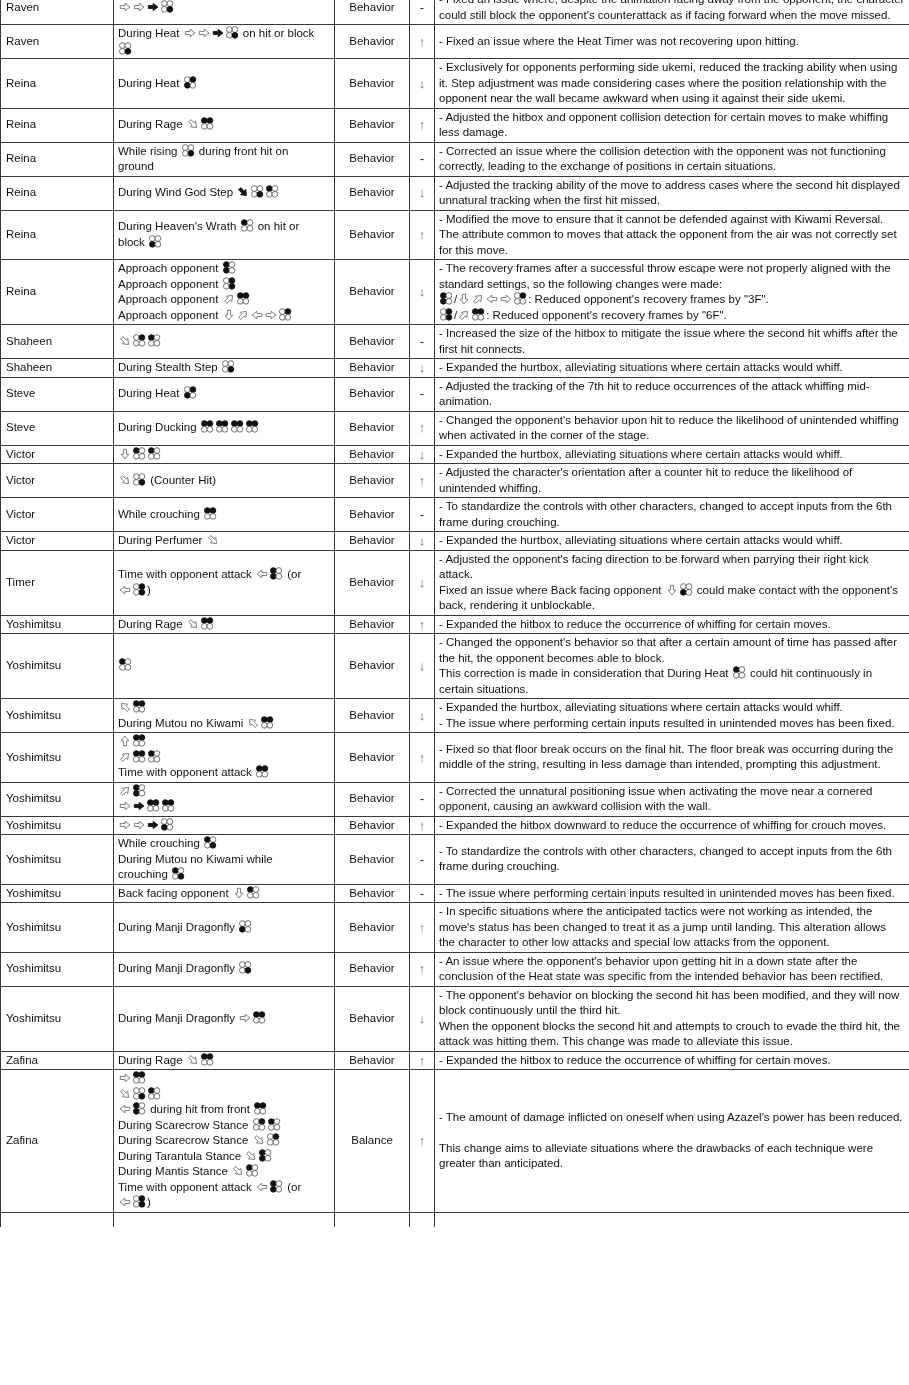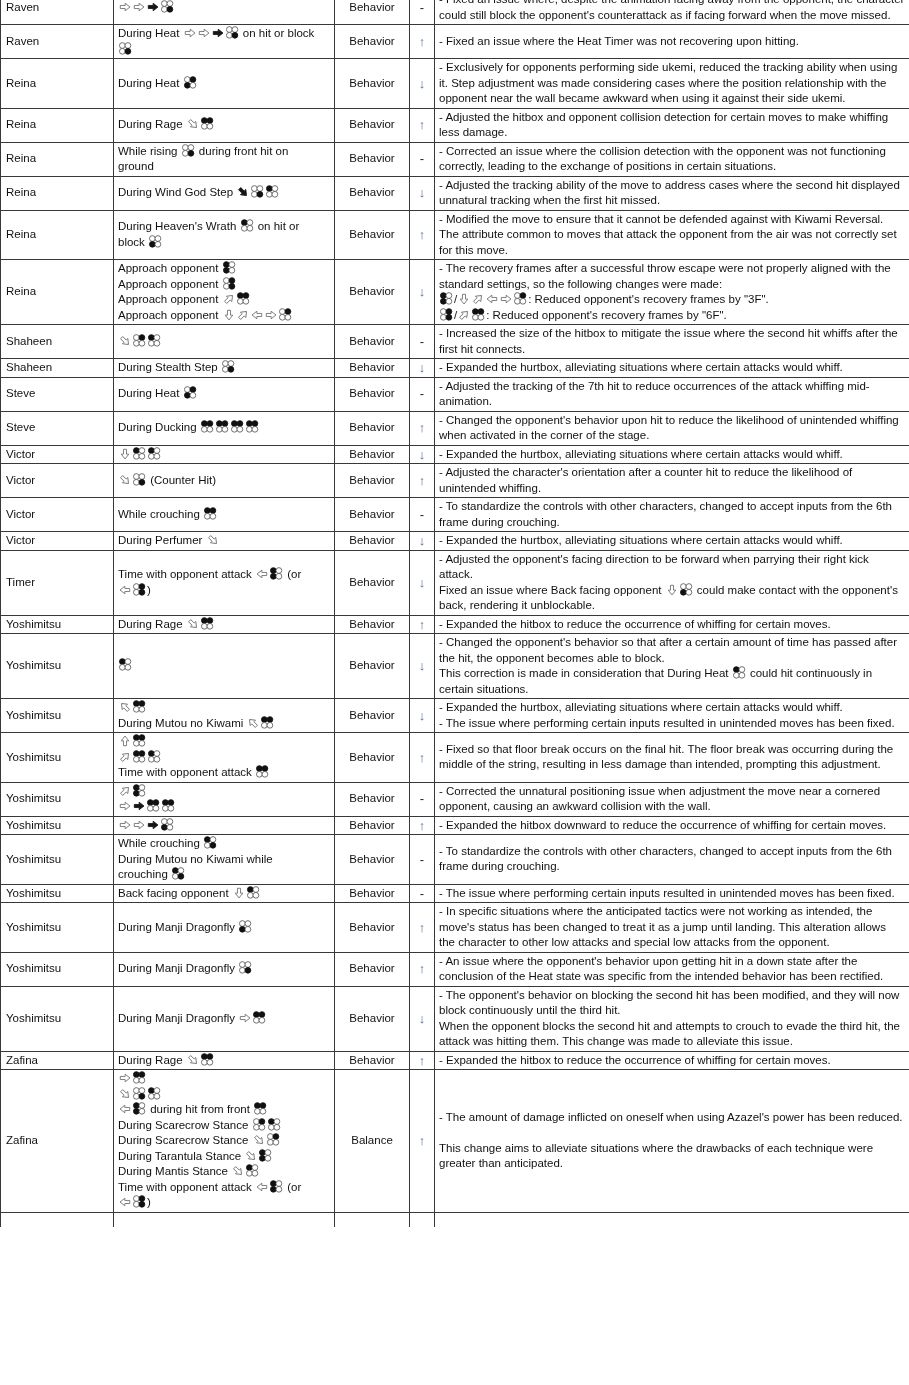--- a/index.html
+++ b/index.html
@@ -465,39 +465,39 @@
                 <circle cx="3.6" cy="10" r="3.1" fill="#fff" stroke="#555" stroke-width="0.9"></circle>
                 <circle cx="9.6" cy="10" r="3.1" fill="#fff" stroke="#555" stroke-width="0.9"></circle>
               </svg></span><span class="ico"><svg width="13" height="13" viewBox="0 0 14 14">
                 <circle cx="3.6" cy="3.8" r="3.1" fill="#111" stroke="#111" stroke-width="0.9"></circle>
                 <circle cx="9.6" cy="3.8" r="3.1" fill="#111" stroke="#111" stroke-width="0.9"></circle>
                 <circle cx="3.6" cy="10" r="3.1" fill="#fff" stroke="#555" stroke-width="0.9"></circle>
                 <circle cx="9.6" cy="10" r="3.1" fill="#fff" stroke="#555" stroke-width="0.9"></circle>
               </svg></span></td>
           <td class="cat">Behavior</td>
           <td class="dir dash">-</td>
-          <td class="desc">- Corrected the unnatural positioning issue when adjustment the move near a cornered opponent, causing an awkward collision with the wall.</td>
+          <td class="desc">- Corrected the unnatural positioning issue when activating the move near a cornered opponent, causing an awkward collision with the wall.</td>
         </tr>
         <tr>
           <td class="char">Yoshimitsu</td>
           <td class="cmd"><span class="ico"><svg width="12" height="12" viewBox="0 0 14 14">
                 <path d="M1.5 5.2 H7.2 V2.6 L12.8 7 L7.2 11.4 V8.8 H1.5 Z" transform="rotate(0 7 7)" fill="#ffffff" stroke="#6a6a6a" stroke-width="1"></path>
               </svg></span><span class="ico"><svg width="12" height="12" viewBox="0 0 14 14">
                 <path d="M1.5 5.2 H7.2 V2.6 L12.8 7 L7.2 11.4 V8.8 H1.5 Z" transform="rotate(0 7 7)" fill="#ffffff" stroke="#6a6a6a" stroke-width="1"></path>
               </svg></span><span class="ico"><svg width="12" height="12" viewBox="0 0 14 14">
                 <path d="M1.5 5.2 H7.2 V2.6 L12.8 7 L7.2 11.4 V8.8 H1.5 Z" transform="rotate(0 7 7)" fill="#151515" stroke="#151515" stroke-width="1"></path>
               </svg></span><span class="ico"><svg width="13" height="13" viewBox="0 0 14 14">
                 <circle cx="3.6" cy="3.8" r="3.1" fill="#fff" stroke="#555" stroke-width="0.9"></circle>
                 <circle cx="9.6" cy="3.8" r="3.1" fill="#fff" stroke="#555" stroke-width="0.9"></circle>
                 <circle cx="3.6" cy="10" r="3.1" fill="#111" stroke="#111" stroke-width="0.9"></circle>
                 <circle cx="9.6" cy="10" r="3.1" fill="#fff" stroke="#555" stroke-width="0.9"></circle>
               </svg></span></td>
           <td class="cat">Behavior</td>
           <td class="dir up">↑</td>
-          <td class="desc">- Expanded the hitbox downward to reduce the occurrence of whiffing for certain moves.</td>
+          <td class="desc">- Expanded the hitbox downward to reduce the occurrence of whiffing for crouch moves.</td>
         </tr>
         <tr>
           <td class="char">Yoshimitsu</td>
           <td class="cmd">While crouching <span class="ico"><svg width="13" height="13" viewBox="0 0 14 14">
                 <circle cx="3.6" cy="3.8" r="3.1" fill="#111" stroke="#111" stroke-width="0.9"></circle>
                 <circle cx="9.6" cy="3.8" r="3.1" fill="#fff" stroke="#555" stroke-width="0.9"></circle>
                 <circle cx="3.6" cy="10" r="3.1" fill="#fff" stroke="#555" stroke-width="0.9"></circle>
                 <circle cx="9.6" cy="10" r="3.1" fill="#111" stroke="#111" stroke-width="0.9"></circle>
               </svg></span><br>During Mutou no Kiwami while<br>crouching <span class="ico"><svg width="13" height="13" viewBox="0 0 14 14">
                 <circle cx="3.6" cy="3.8" r="3.1" fill="#111" stroke="#111" stroke-width="0.9"></circle>

